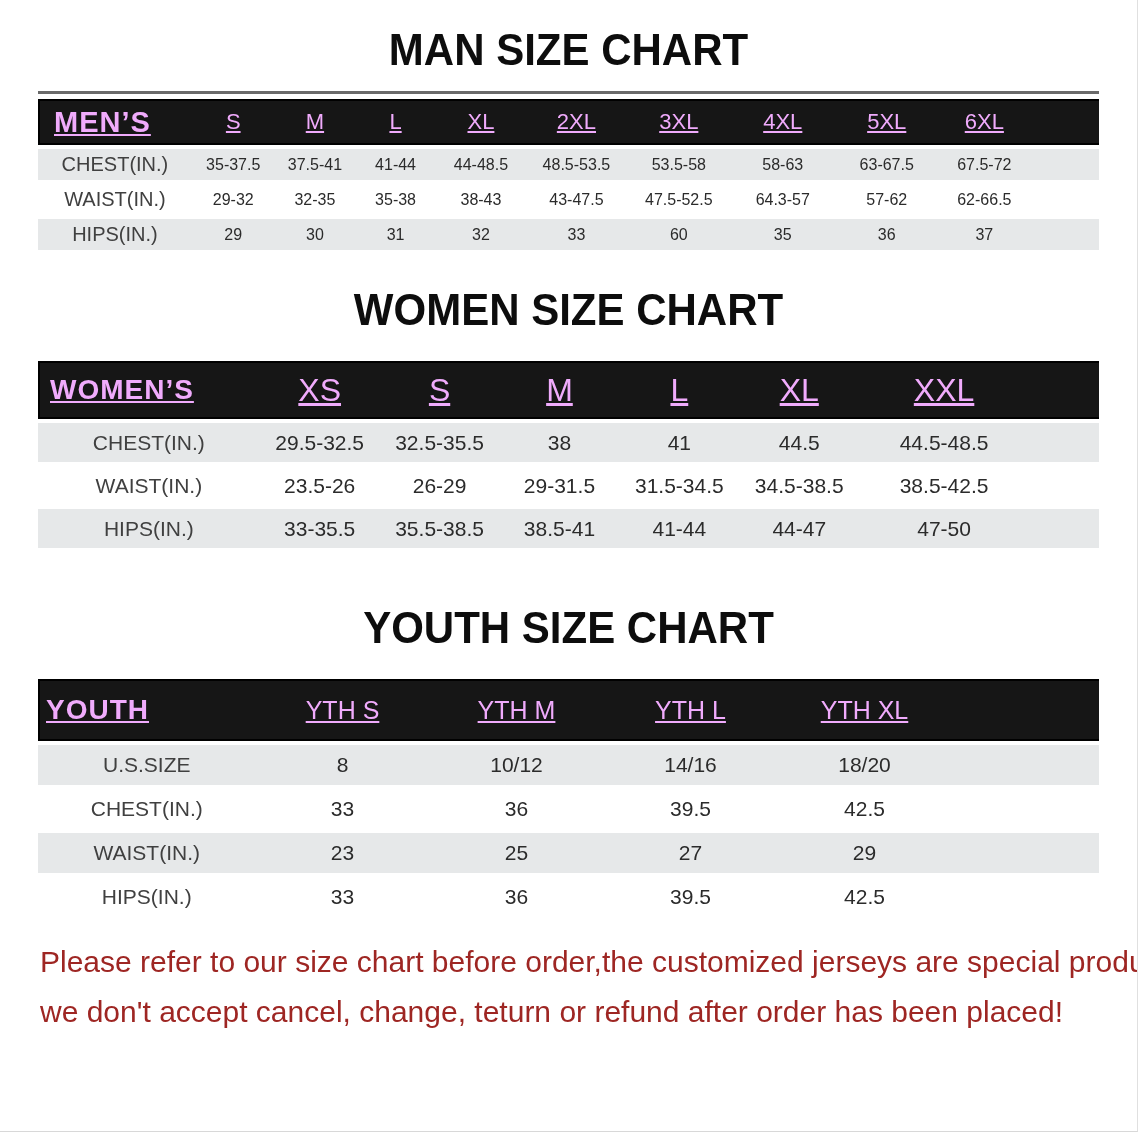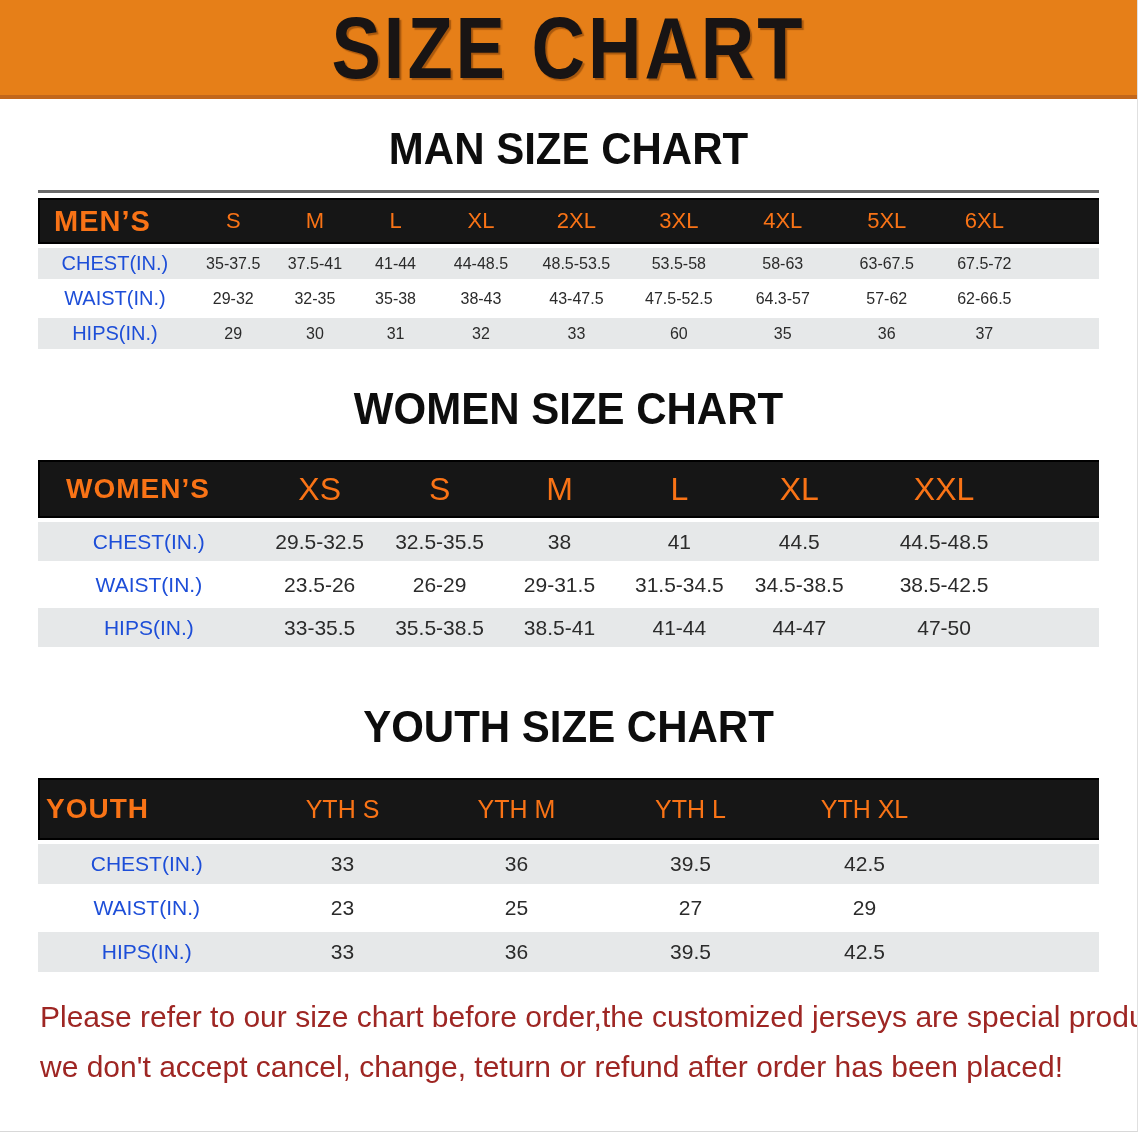--- a/index.html
+++ b/index.html
@@ -54,72 +54,70 @@
   .wrap-women { margin-top: 28px; }
   .wrap-youth { margin-top: 28px; }
   table.size-table {
     width: 100%;
     border-collapse: separate;
     border-spacing: 0;
     table-layout: fixed;
   }
   table.size-table thead th {
     background: var(--header-black, #161616);
-    color: #f97316;
+    color: #f0abfc;
     font-weight: normal;
     text-align: center;
     border-bottom: 4px solid #ffffff;
     box-shadow: inset 0 2px 0 #000, inset 0 -2px 0 #000;
     white-space: nowrap;
     overflow: hidden;
+    text-decoration: underline;
   }
   table.size-table thead th.corner-label {
     text-align: left;
     font-weight: 800;
     box-shadow: inset 2px 2px 0 #000, inset 0 -2px 0 #000;
   }
   table.size-table td {
     text-align: center;
     color: #2b2b2b;
     border-bottom: 4px solid #ffffff;
     white-space: nowrap;
     overflow: hidden;
   }
   table.size-table tbody tr:nth-child(odd) td { background: var(--row-gray, #E6E8E9); }
   table.size-table tbody tr:nth-child(even) td { background: #ffffff; }
-  table.size-table td.row-label { color: #1d4ed8; }
+  table.size-table td.row-label { color: #404040; }
   
   .t-men thead th { height: 50px; font-size: 22px; }
   .t-men thead th.corner-label { font-size: 29px; padding-left: 16px; letter-spacing: 1px; }
   .t-men td { height: 35px; font-size: 16px; }
   .t-men td.row-label { font-size: 20px; }
   .t-women thead th { height: 62px; font-size: 32px; }
-  .t-women thead th.corner-label { font-size: 28px; padding-left: 28px; letter-spacing: 1px; }
+  .t-women thead th.corner-label { font-size: 28px; padding-left: 12px; letter-spacing: 1px; }
   .t-women td { height: 43px; font-size: 21px; }
   .t-youth thead th { height: 66px; font-size: 25px; }
   .t-youth thead th.corner-label { font-size: 28px; padding-left: 8px; letter-spacing: 1px; }
   .t-youth td { height: 44px; font-size: 21px; }
   
   .disclaimer {
     margin: 16px 0 0 40px;
     color: var(--disclaimer-red, #9E2623);
     font-size: 30px;
     line-height: 50px;
     letter-spacing: 0px;
   }
   .disclaimer p { white-space: nowrap; }
 </style>
 </head>
 <body>
 
 <div class="page" style="--banner-orange: #E67F18; --banner-edge: #C2671B; --header-black: #161616; --row-gray: #E6E8E9; --disclaimer-red: #9E2623;">
 
-  <div class="banner">
-    <span class="banner-title">SIZE CHART</span>
-  </div>
 
   <h2 class="section-title title-men">MAN SIZE CHART</h2>
   <div class="tbl-wrap wrap-men">
     <table class="size-table t-men">
         <colgroup>
           <col style="width: 14.5%;">
           <col style="width: 7.8%;">
           <col style="width: 7.6%;">
           <col style="width: 7.6%;">
           <col style="width: 8.5%;">
@@ -265,20 +263,28 @@
             <th class="corner-label">YOUTH</th>
             <th>YTH S</th>
             <th>YTH M</th>
             <th>YTH L</th>
             <th>YTH XL</th>
             <th></th>
           </tr>
         </thead>
         <tbody>
           <tr>
+            <td class="row-label">U.S.SIZE</td>
+            <td>8</td>
+            <td>10/12</td>
+            <td>14/16</td>
+            <td>18/20</td>
+            <td></td>
+          </tr>
+          <tr>
             <td class="row-label">CHEST(IN.)</td>
             <td>33</td>
             <td>36</td>
             <td>39.5</td>
             <td>42.5</td>
             <td></td>
           </tr>
           <tr>
             <td class="row-label">WAIST(IN.)</td>
             <td>23</td>

